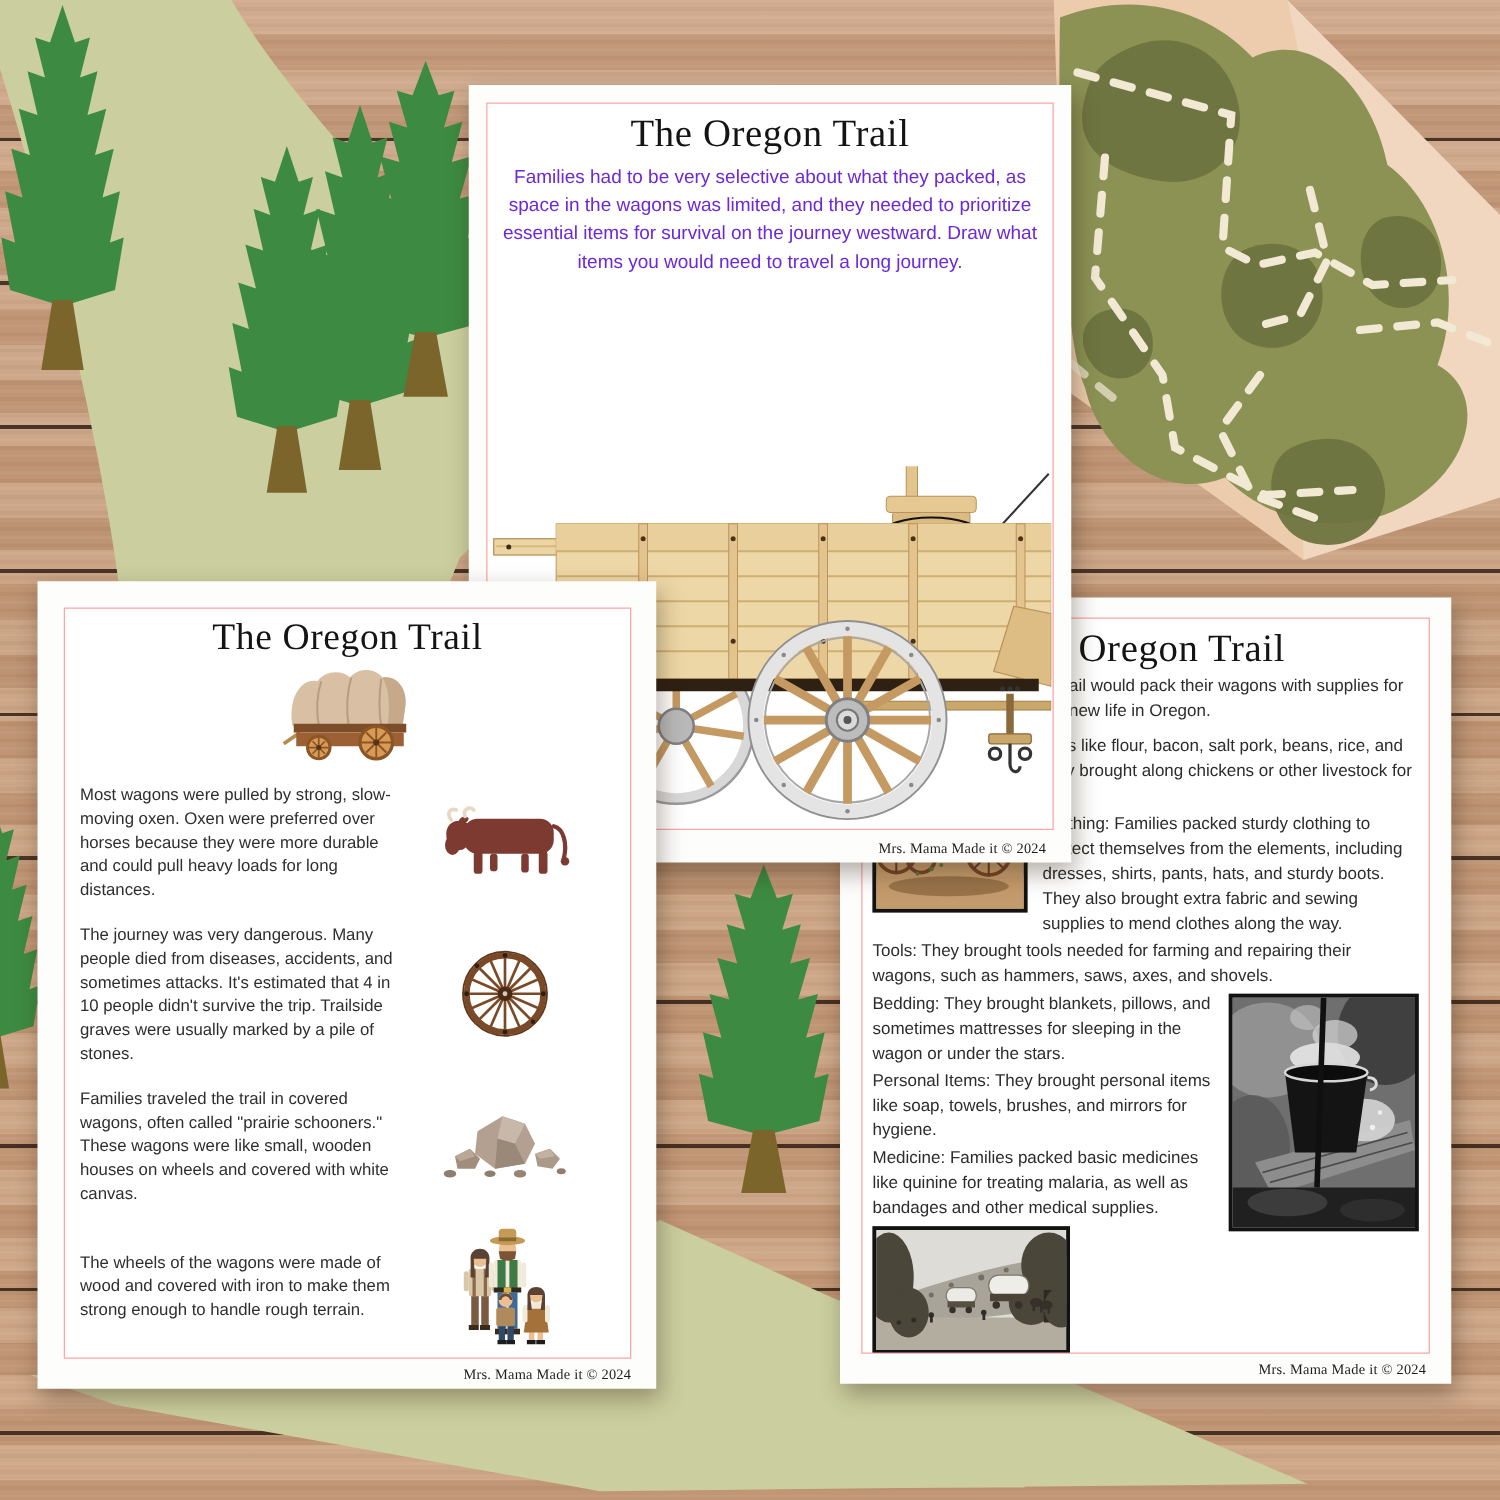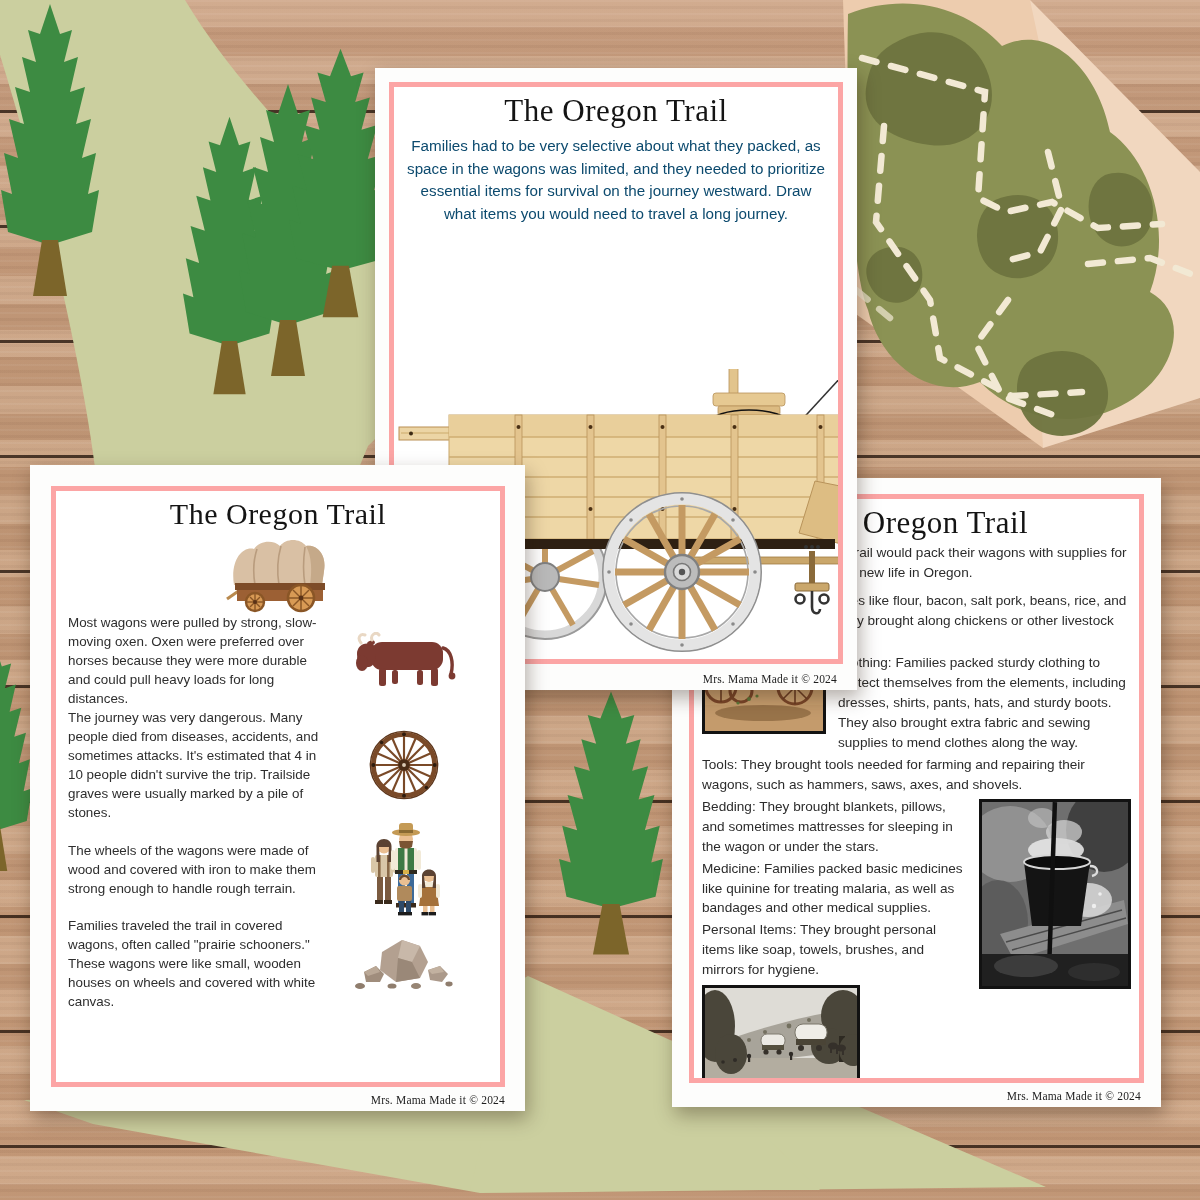--- a/index.html
+++ b/index.html
@@ -7,38 +7,38 @@
     background-color:#c59c7b;
     background-image:
       repeating-linear-gradient(180deg, rgba(46,28,16,0) 0 110px, rgba(40,24,14,.8) 110px 113px, rgba(46,28,16,0) 113px 115px),
       repeating-linear-gradient(180deg, rgba(255,238,220,.12) 0 27px, rgba(130,78,48,.10) 27px 56px, rgba(255,246,232,.10) 56px 84px, rgba(110,62,36,.09) 84px 110px),
       repeating-linear-gradient(180deg, rgba(255,255,255,.06) 0 2px, rgba(0,0,0,0) 2px 6px, rgba(80,44,26,.06) 6px 9px, rgba(0,0,0,0) 9px 13px),
       linear-gradient(180deg,#cba284,#c2977404 40%,#c99f7e);
     font-family:"Liberation Sans", sans-serif;
   }
   .bg-art{position:absolute;left:0;top:0;z-index:1;}
   .page{position:absolute;background:#fdfdfc;box-shadow:3px 8px 18px rgba(40,22,10,.35);}
-  .page .inner{position:absolute;border:5px solid #fca5a5;overflow:hidden;background:#fff;}
+  .page .inner{position:absolute;border:1px solid #fca5a5;overflow:hidden;background:#fff;}
   .page-draw{left:375px;top:68px;width:482px;height:622px;z-index:3;}
   .page-draw .inner{left:14px;top:14px;right:14px;bottom:26px;}
   .page-match{left:30px;top:465px;width:495px;height:646px;z-index:4;}
   .page-match .inner{left:21px;top:21px;right:20px;bottom:24px;}
   .page-supplies{left:672px;top:478px;width:489px;height:629px;z-index:2;}
   .page-supplies .inner{left:17px;top:16px;right:17px;bottom:24px;}
   .credit{position:absolute;right:20px;bottom:5px;font-family:"Liberation Serif",serif;font-size:11.5px;color:#1d1d1d;letter-spacing:.2px;}
   h1.ptitle{margin:6px 0 2px;text-align:center;font-family:"Liberation Serif",serif;font-weight:500;
     font-size:31px;color:#141414;letter-spacing:.5px;}
   .sub{margin:2px 14px 10px;text-align:center;font-size:15px;color:#2c2c2c;line-height:1.4;}
-  .intro-center{margin:4px 10px 0;text-align:center;font-size:15.2px;color:#0c4a6e;line-height:1.48;}
+  .intro-center{margin:4px 10px 0;text-align:center;font-size:15.2px;color:#6d28d9;line-height:1.48;}
   .draw-flex{position:relative;width:100%;height:100%;display:flex;flex-direction:column;}
   .draw-space{flex:1;}
   .wagon-art{display:block;margin:0 0 2px 3px;}
   
   .rows{padding:0 12px;}
-  .mrow{display:flex;align-items:center;}
+  .mrow{display:flex;align-items:center;margin-top:17px;}
   .mrow:first-child{margin-top:6px;}
   .mrow p{margin:0;width:252px;font-size:13.4px;line-height:1.42;color:#2e2e2e;}
   .mrow .art{flex:1;display:flex;justify-content:center;align-items:center;}
   
   .sp-body{padding:0 8px;font-size:13.6px;line-height:1.47;color:#2c2c2c;}
   .sp-body p{margin:0 0 2px;}
   .sp-intro{margin:2px 0 8px !important;}
   .ph{border:3px solid #121212;background:#888;line-height:0;}
   .ph svg{display:block;}
   .fl{float:left;margin:3px 12px 4px 0;}
@@ -155,22 +155,22 @@
           <ellipse cx="74" cy="48" rx="28" ry="12" fill="#e6e6e6" opacity="0.9"></ellipse>
           <ellipse cx="82" cy="30" rx="18" ry="12" fill="#d9d9d9" opacity="0.7"></ellipse>
           <ellipse cx="60" cy="16" rx="14" ry="10" fill="#cccccc" opacity="0.55"></ellipse>
           <path d="M42,60 L108,60 L99,124 L50,124 Z" fill="#141414"></path>
           <ellipse cx="75" cy="60" rx="33" ry="7" fill="#0c0c0c" stroke="#d6d6d6" stroke-width="2"></ellipse>
           <path d="M108,64 C116,64 118,72 110,74" fill="none" stroke="#dcdcdc" stroke-width="2.4"></path>
           <rect x="68" y="0" width="4.5" height="152" fill="#101010" transform="rotate(2 70 76)"></rect>
         </svg>
       </span>
       <p>Bedding: They brought blankets, pillows, and sometimes mattresses for sleeping in the wagon or under the stars.</p>
+      <p>Personal Items: They brought personal items like soap, towels, brushes, and mirrors for hygiene.</p>
       <p>Medicine: Families packed basic medicines like quinine for treating malaria, as well as bandages and other medical supplies.</p>
-      <p>Personal Items: They brought personal items like soap, towels, brushes, and mirrors for hygiene.</p>
       <span class="ph fl">
         <svg width="152" height="96" viewBox="0 0 152 96">
           <rect width="152" height="96" fill="#dedcd6"></rect>
           <path d="M0,60 C42,44 92,28 152,20 L152,62 L0,80 Z" fill="#a8a49a"></path>
           <g fill="#73705f">
                 <circle cx="60" cy="44" r="2"></circle>
                 <circle cx="84" cy="38" r="2.4"></circle>
                 <circle cx="104" cy="32" r="2"></circle>
                 <circle cx="44" cy="52" r="2"></circle>
               </g>
@@ -424,101 +424,101 @@
                   <circle cx="37" cy="68.5" r="2"></circle>
                   <circle cx="5.5" cy="37" r="2"></circle>
                   <circle cx="14" cy="14" r="1.8"></circle>
                   <circle cx="60" cy="60" r="1.8"></circle>
                 </g>
           </svg>
         </span>
       </div>
 
       <div class="mrow">
-        <p>The wheels of the wagons were made of wood and covered with iron to make them strong enough to handle rough terrain.</p>
-        <span class="art">
-          <svg width="88" height="94" viewBox="0 0 88 94">
-
-            <g>
-              <rect x="17" y="54" width="6" height="24" fill="#7b5b40"></rect>
-                  <rect x="25" y="54" width="6" height="24" fill="#7b5b40"></rect>
-              <rect x="15" y="78" width="8" height="4" fill="#3a2a1c"></rect>
-                  <rect x="24" y="78" width="8" height="4" fill="#3a2a1c"></rect>
-              <rect x="15" y="33" width="18" height="22" rx="2" fill="#d9c7a8"></rect>
-              <rect x="18" y="33" width="2.6" height="22" fill="#8a6a48"></rect>
-                  <rect x="27" y="33" width="2.6" height="22" fill="#8a6a48"></rect>
-              <rect x="11" y="35" width="4" height="16" rx="2" fill="#d9c7a8"></rect>
-                  <rect x="33" y="35" width="4" height="16" rx="2" fill="#d9c7a8"></rect>
-              <circle cx="24" cy="25" r="6.5" fill="#eabf92"></circle>
-              <path d="M16.5,26 C15,14 33,14 31.5,26 L31.5,40 L28,40 L29,25 L19,25 L20,40 L16.5,40 Z" fill="#5b4232"></path>
-            </g>
-
-            <g>
-              <rect x="38" y="50" width="7" height="31" fill="#3c6a99"></rect>
-                  <rect x="47" y="50" width="7" height="31" fill="#3c6a99"></rect>
-              <rect x="36" y="81" width="10" height="4.5" fill="#3a2a1c"></rect>
-                  <rect x="46" y="81" width="10" height="4.5" fill="#3a2a1c"></rect>
-              <rect x="35" y="26" width="22" height="26" rx="2" fill="#f2ead8"></rect>
-              <rect x="38" y="26" width="16" height="24" fill="#3e7a45"></rect>
-              <rect x="44.5" y="26" width="3" height="24" fill="#f2ead8"></rect>
-              <rect x="35" y="48" width="22" height="4" fill="#2e2a20"></rect>
-                  <rect x="43" y="48" width="6" height="4" fill="#d9b24a"></rect>
-              <rect x="31" y="28" width="4" height="20" rx="2" fill="#f2ead8"></rect>
-                  <rect x="57" y="28" width="4" height="20" rx="2" fill="#f2ead8"></rect>
-              <circle cx="46" cy="17" r="7" fill="#eabf92"></circle>
-              <path d="M39,19 L53,19 L52,25 C49,27 43,27 40,25 Z" fill="#7b5433"></path>
-              <ellipse cx="46" cy="10.5" rx="14" ry="3.6" fill="#c49a55"></ellipse>
-              <rect x="39" y="1" width="14" height="10" rx="3" fill="#c49a55"></rect>
-              <rect x="39" y="8" width="14" height="3" fill="#8a6a32"></rect>
-            </g>
-
-            <g>
-              <rect x="39" y="78" width="5" height="12" fill="#2e4a68"></rect>
-                  <rect x="46" y="78" width="5" height="12" fill="#2e4a68"></rect>
-              <rect x="38" y="90" width="7" height="3.4" fill="#1c1c1c"></rect>
-                  <rect x="45" y="90" width="7" height="3.4" fill="#1c1c1c"></rect>
-              <rect x="37" y="64" width="15" height="15" rx="2" fill="#b08a5c"></rect>
-              <circle cx="44.5" cy="58" r="5.6" fill="#eabf92"></circle>
-              <path d="M39,58 C39,51 50,51 50,58 L48,58 C47,54 42,54 41,58 Z" fill="#6b4a2e"></path>
-            </g>
-
-            <g>
-              <rect x="63" y="82" width="4.5" height="8" fill="#eabf92"></rect>
-                  <rect x="70" y="82" width="4.5" height="8" fill="#eabf92"></rect>
-              <rect x="61.5" y="90" width="7" height="3.4" fill="#1c1c1c"></rect>
-                  <rect x="69" y="90" width="7" height="3.4" fill="#1c1c1c"></rect>
-              <polygon points="62,62 76,62 79,84 59,84" fill="#a5713a"></polygon>
-              <rect x="62" y="60" width="14" height="5" fill="#f2ead8"></rect>
-              <rect x="58" y="62" width="4" height="14" rx="2" fill="#f2ead8"></rect>
-                  <rect x="76" y="62" width="4" height="14" rx="2" fill="#f2ead8"></rect>
-              <circle cx="69" cy="54" r="6" fill="#eabf92"></circle>
-              <path d="M62,55 C61,45 77,45 76,55 L76,66 L72.5,66 L74,54 L64,54 L65.5,66 L62,66 Z" fill="#5b4232"></path>
-            </g>
-          </svg>
-        </span>
-      </div>
-
-      <div class="mrow">
         <p>Families traveled the trail in covered wagons, often called "prairie schooners." These wagons were like small, wooden houses on wheels and covered with white canvas.</p>
         <span class="art">
           <svg width="100" height="56" viewBox="0 0 100 56">
             <polygon points="28,16 48,4 66,10 74,26 66,42 42,46 26,34" fill="#b3a090"></polygon>
             <polygon points="48,4 66,10 58,26 44,22" fill="#c8b8a9"></polygon>
             <polygon points="44,22 58,26 66,42 42,46" fill="#9a8878"></polygon>
             <polygon points="10,36 22,30 30,38 26,46 12,46" fill="#a08d7c"></polygon>
             <polygon points="10,36 22,30 26,36 14,40" fill="#baa896"></polygon>
             <polygon points="74,34 86,30 94,38 88,46 76,44" fill="#ab998a"></polygon>
             <polygon points="74,34 86,30 90,36 78,38" fill="#c2b1a0"></polygon>
             <ellipse cx="6" cy="50" rx="5" ry="3" fill="#8f7d6d"></ellipse>
             <ellipse cx="38" cy="50" rx="4.5" ry="2.6" fill="#8f7d6d"></ellipse>
             <ellipse cx="62" cy="50" rx="5" ry="3" fill="#97857441"></ellipse>
             <ellipse cx="62" cy="50" rx="5" ry="3" fill="#978574"></ellipse>
             <ellipse cx="95" cy="48" rx="3.6" ry="2.4" fill="#8f7d6d"></ellipse>
           </svg>
         </span>
       </div>
 
+      <div class="mrow">
+        <p>The wheels of the wagons were made of wood and covered with iron to make them strong enough to handle rough terrain.</p>
+        <span class="art">
+          <svg width="88" height="94" viewBox="0 0 88 94">
+
+            <g>
+              <rect x="17" y="54" width="6" height="24" fill="#7b5b40"></rect>
+                  <rect x="25" y="54" width="6" height="24" fill="#7b5b40"></rect>
+              <rect x="15" y="78" width="8" height="4" fill="#3a2a1c"></rect>
+                  <rect x="24" y="78" width="8" height="4" fill="#3a2a1c"></rect>
+              <rect x="15" y="33" width="18" height="22" rx="2" fill="#d9c7a8"></rect>
+              <rect x="18" y="33" width="2.6" height="22" fill="#8a6a48"></rect>
+                  <rect x="27" y="33" width="2.6" height="22" fill="#8a6a48"></rect>
+              <rect x="11" y="35" width="4" height="16" rx="2" fill="#d9c7a8"></rect>
+                  <rect x="33" y="35" width="4" height="16" rx="2" fill="#d9c7a8"></rect>
+              <circle cx="24" cy="25" r="6.5" fill="#eabf92"></circle>
+              <path d="M16.5,26 C15,14 33,14 31.5,26 L31.5,40 L28,40 L29,25 L19,25 L20,40 L16.5,40 Z" fill="#5b4232"></path>
+            </g>
+
+            <g>
+              <rect x="38" y="50" width="7" height="31" fill="#3c6a99"></rect>
+                  <rect x="47" y="50" width="7" height="31" fill="#3c6a99"></rect>
+              <rect x="36" y="81" width="10" height="4.5" fill="#3a2a1c"></rect>
+                  <rect x="46" y="81" width="10" height="4.5" fill="#3a2a1c"></rect>
+              <rect x="35" y="26" width="22" height="26" rx="2" fill="#f2ead8"></rect>
+              <rect x="38" y="26" width="16" height="24" fill="#3e7a45"></rect>
+              <rect x="44.5" y="26" width="3" height="24" fill="#f2ead8"></rect>
+              <rect x="35" y="48" width="22" height="4" fill="#2e2a20"></rect>
+                  <rect x="43" y="48" width="6" height="4" fill="#d9b24a"></rect>
+              <rect x="31" y="28" width="4" height="20" rx="2" fill="#f2ead8"></rect>
+                  <rect x="57" y="28" width="4" height="20" rx="2" fill="#f2ead8"></rect>
+              <circle cx="46" cy="17" r="7" fill="#eabf92"></circle>
+              <path d="M39,19 L53,19 L52,25 C49,27 43,27 40,25 Z" fill="#7b5433"></path>
+              <ellipse cx="46" cy="10.5" rx="14" ry="3.6" fill="#c49a55"></ellipse>
+              <rect x="39" y="1" width="14" height="10" rx="3" fill="#c49a55"></rect>
+              <rect x="39" y="8" width="14" height="3" fill="#8a6a32"></rect>
+            </g>
+
+            <g>
+              <rect x="39" y="78" width="5" height="12" fill="#2e4a68"></rect>
+                  <rect x="46" y="78" width="5" height="12" fill="#2e4a68"></rect>
+              <rect x="38" y="90" width="7" height="3.4" fill="#1c1c1c"></rect>
+                  <rect x="45" y="90" width="7" height="3.4" fill="#1c1c1c"></rect>
+              <rect x="37" y="64" width="15" height="15" rx="2" fill="#b08a5c"></rect>
+              <circle cx="44.5" cy="58" r="5.6" fill="#eabf92"></circle>
+              <path d="M39,58 C39,51 50,51 50,58 L48,58 C47,54 42,54 41,58 Z" fill="#6b4a2e"></path>
+            </g>
+
+            <g>
+              <rect x="63" y="82" width="4.5" height="8" fill="#eabf92"></rect>
+                  <rect x="70" y="82" width="4.5" height="8" fill="#eabf92"></rect>
+              <rect x="61.5" y="90" width="7" height="3.4" fill="#1c1c1c"></rect>
+                  <rect x="69" y="90" width="7" height="3.4" fill="#1c1c1c"></rect>
+              <polygon points="62,62 76,62 79,84 59,84" fill="#a5713a"></polygon>
+              <rect x="62" y="60" width="14" height="5" fill="#f2ead8"></rect>
+              <rect x="58" y="62" width="4" height="14" rx="2" fill="#f2ead8"></rect>
+                  <rect x="76" y="62" width="4" height="14" rx="2" fill="#f2ead8"></rect>
+              <circle cx="69" cy="54" r="6" fill="#eabf92"></circle>
+              <path d="M62,55 C61,45 77,45 76,55 L76,66 L72.5,66 L74,54 L64,54 L65.5,66 L62,66 Z" fill="#5b4232"></path>
+            </g>
+          </svg>
+        </span>
+      </div>
+
     </div>
   </div>
   <div class="credit">Mrs. Mama Made it © 2024</div>
 </section>
 
 </div>
 
 </body></html>

